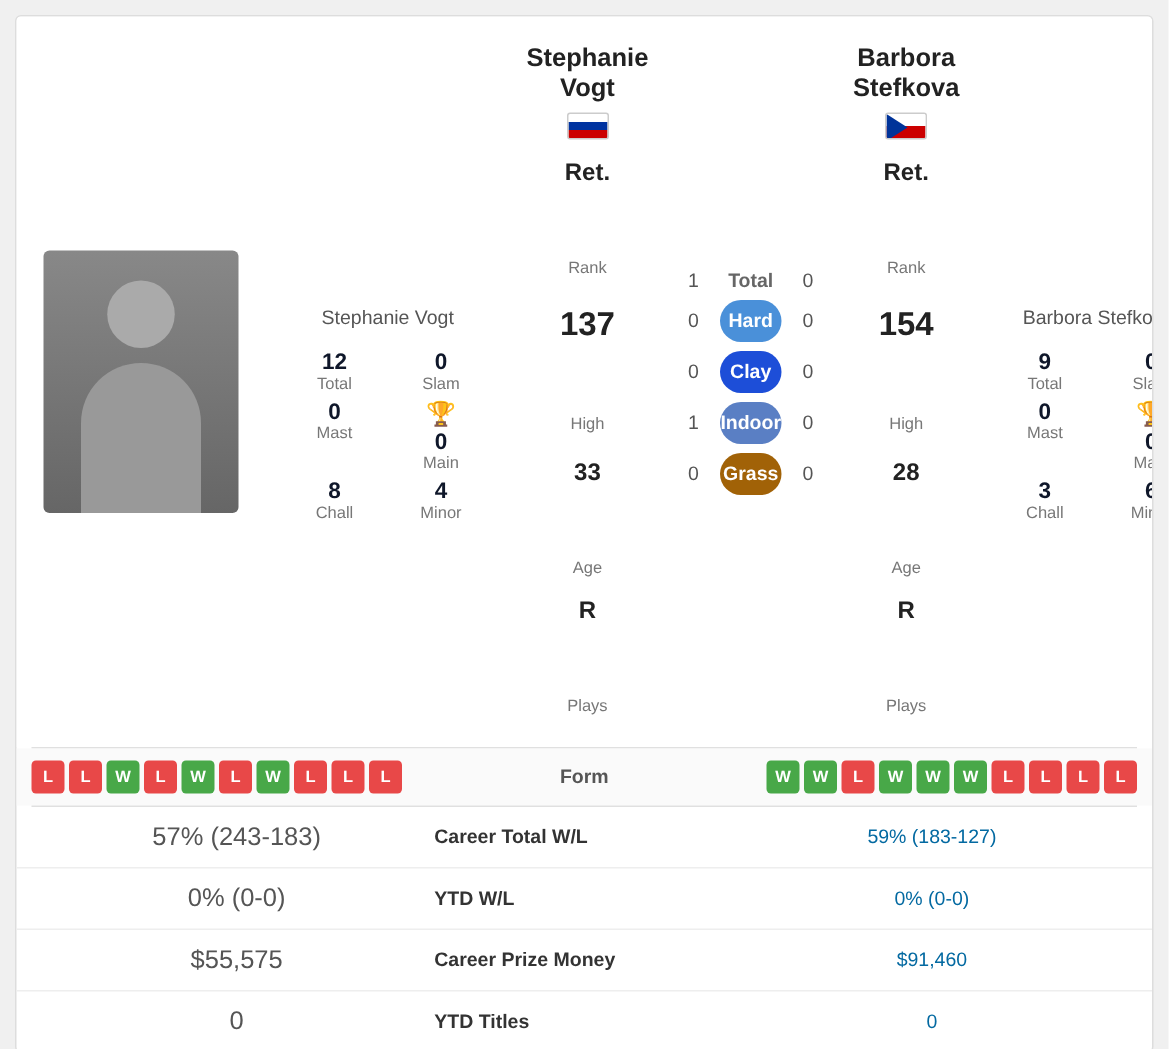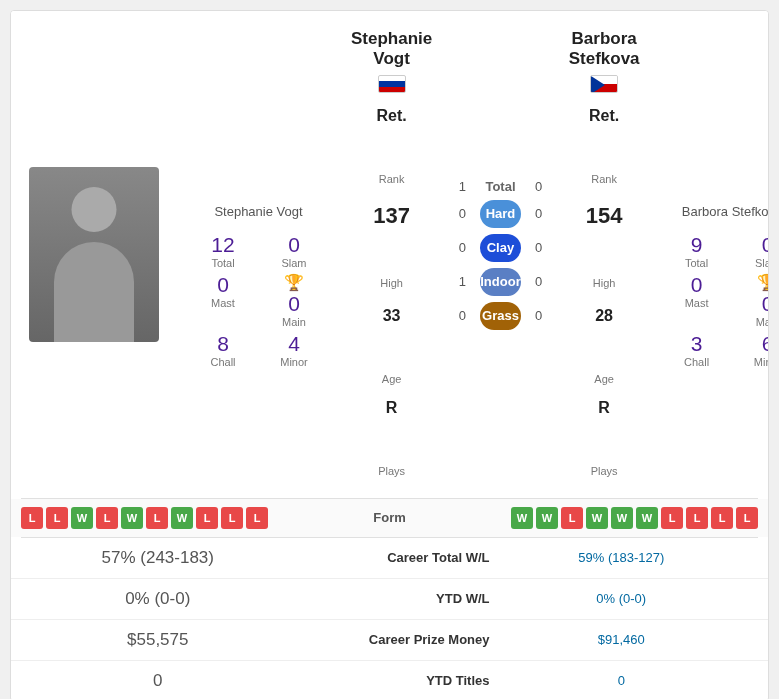--- a/index.html
+++ b/index.html
@@ -78,23 +78,23 @@
       color: #555;
       text-align: center;
       margin-bottom: 8px;
     }
     .stat-item {
       display: flex;
       flex-direction: column;
       align-items: center;
     }
     .stat-value {
-      font-size: 21px;
-      font-weight: normal;
-      color: #4c1d95;
+      font-size: 15px;
+      font-weight: bold;
+      color: #0f172a;
     }
     .stat-label {
       font-size: 11px;
       color: #777;
     }
     .trophy-icon {
       color: #f0c040;
       font-size: 16px;
     }
     
@@ -219,21 +219,21 @@
     }
     .stats-row:last-child { border-bottom: none; }
     .stats-row-left {
       flex: 1;
       text-align: center;
       font-size: 17px;
       color: #555;
     }
     .stats-row-label {
       width: 200px;
-      text-align: right;
+      text-align: left;
       font-size: 13px;
       font-weight: bold;
       color: #333;
     }
     .stats-row-right {
       flex: 1;
       text-align: center;
       font-size: 13px;
       color: #0369a1;
     }

